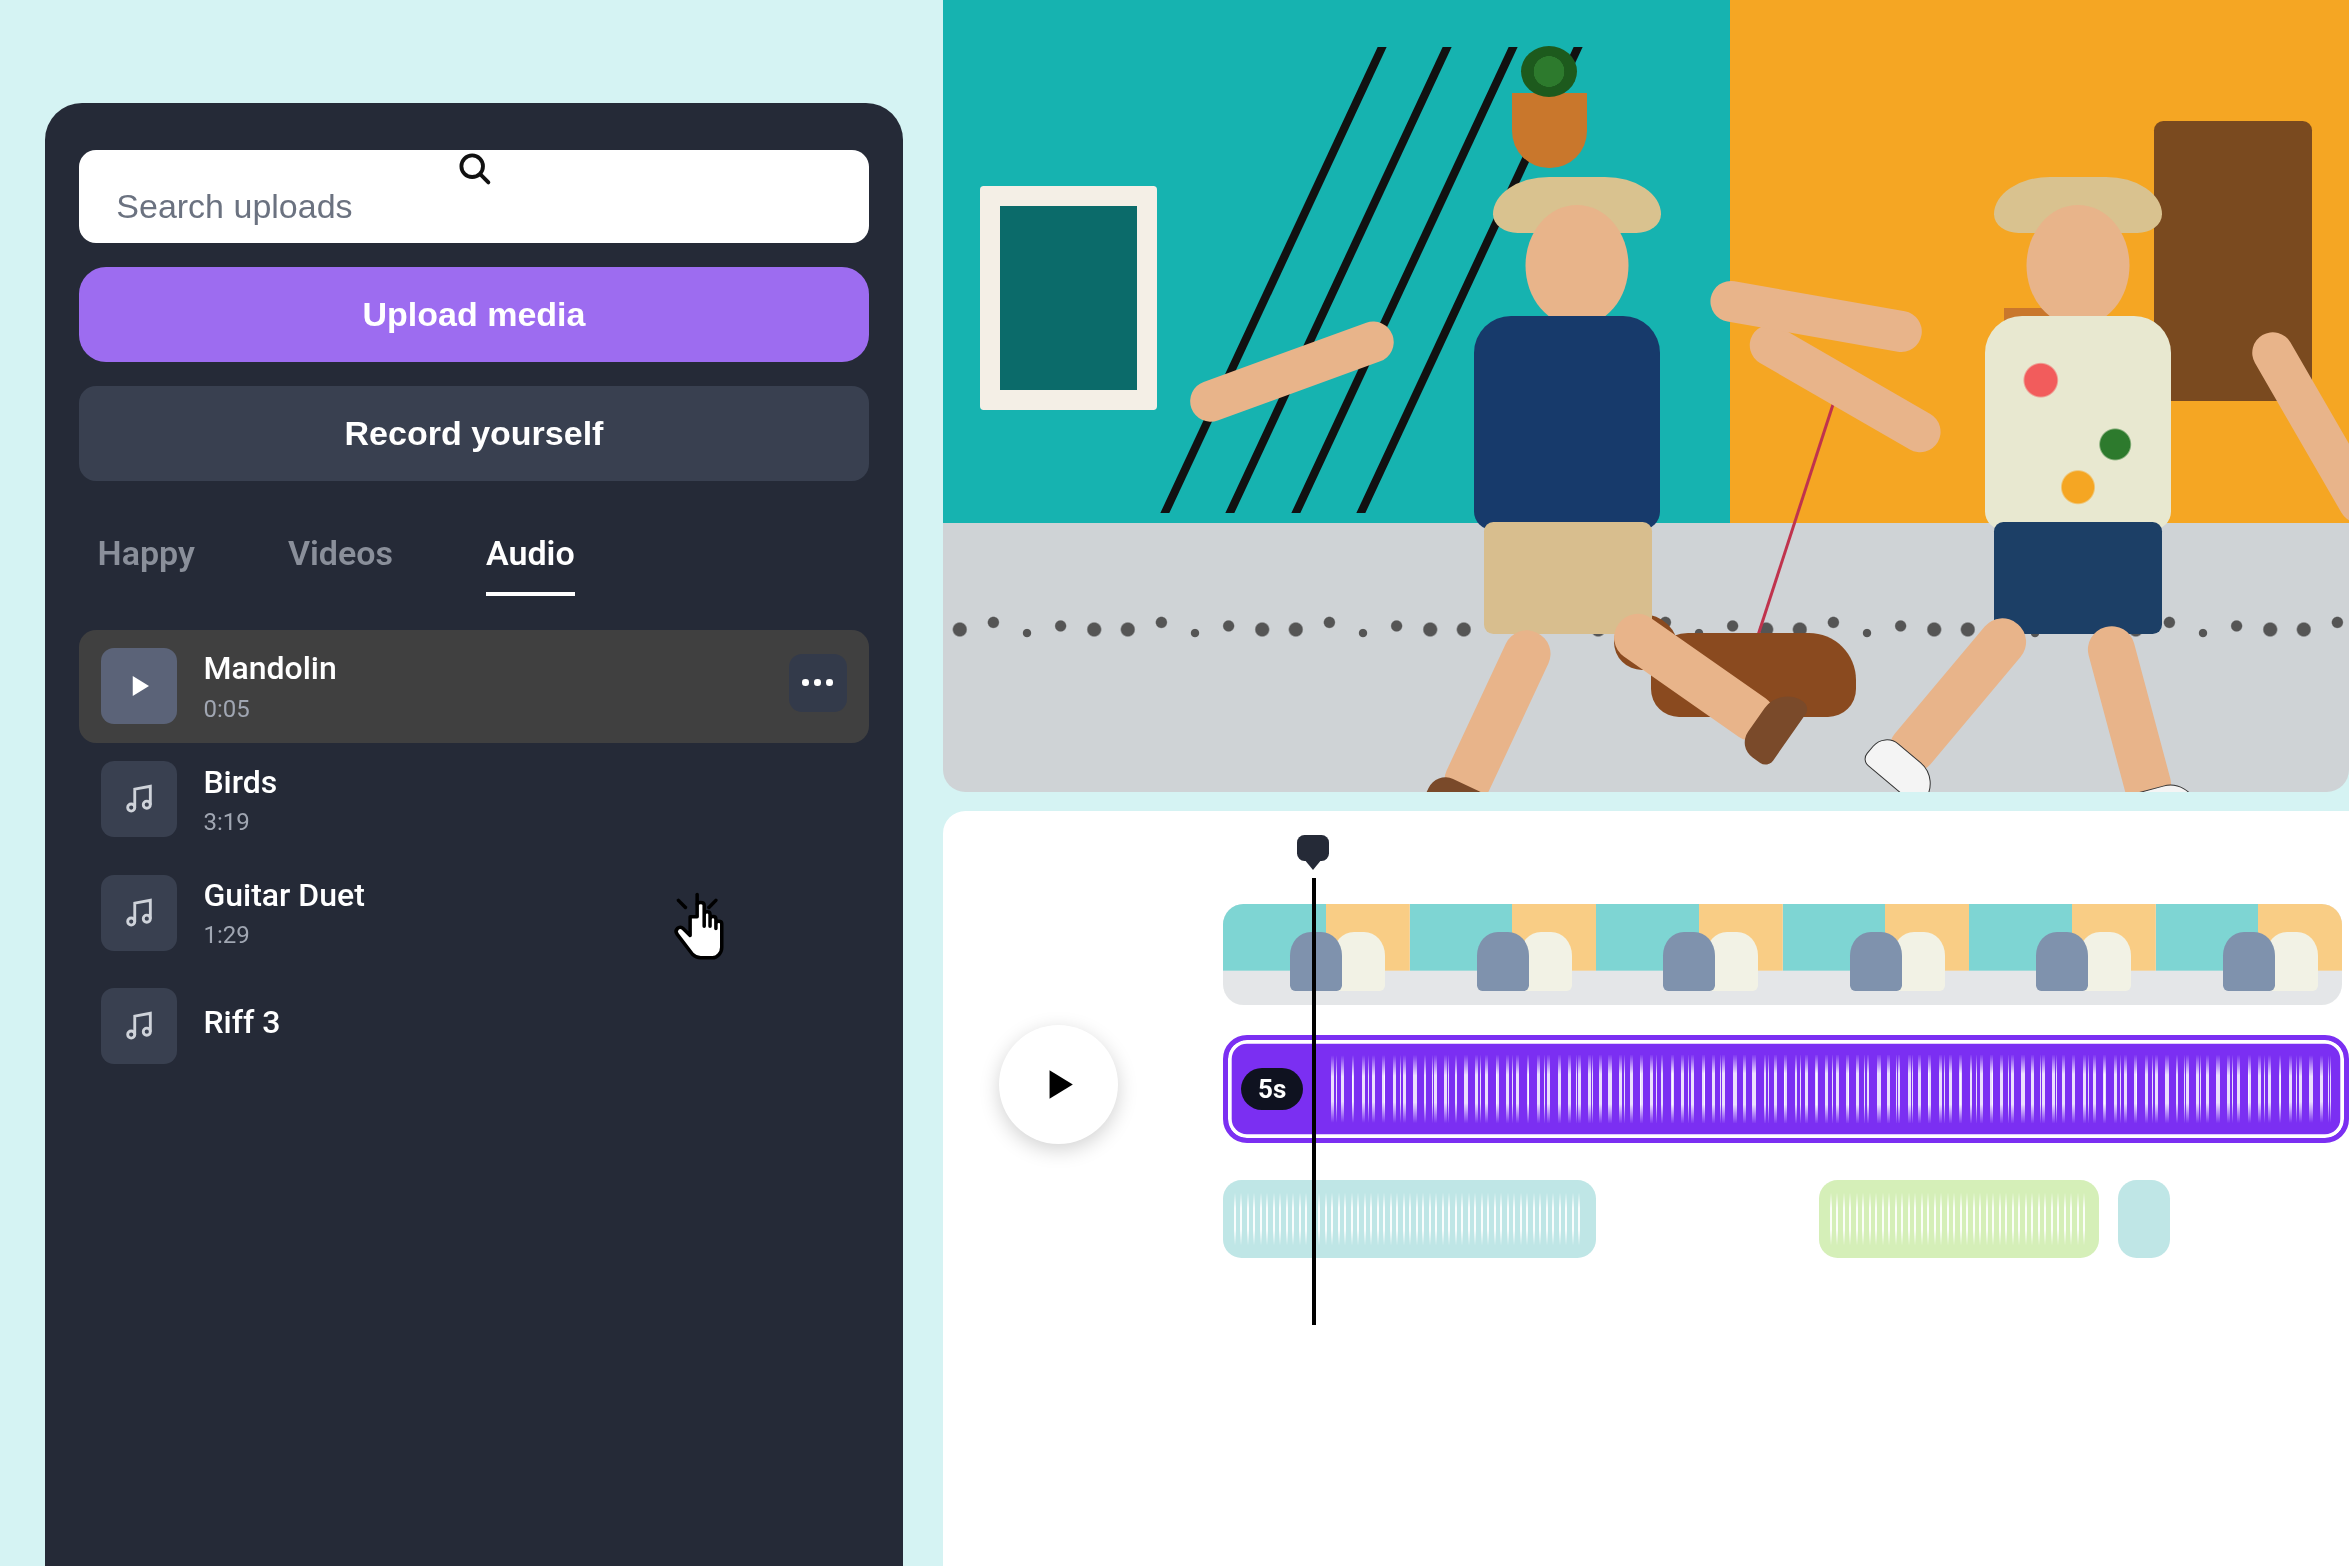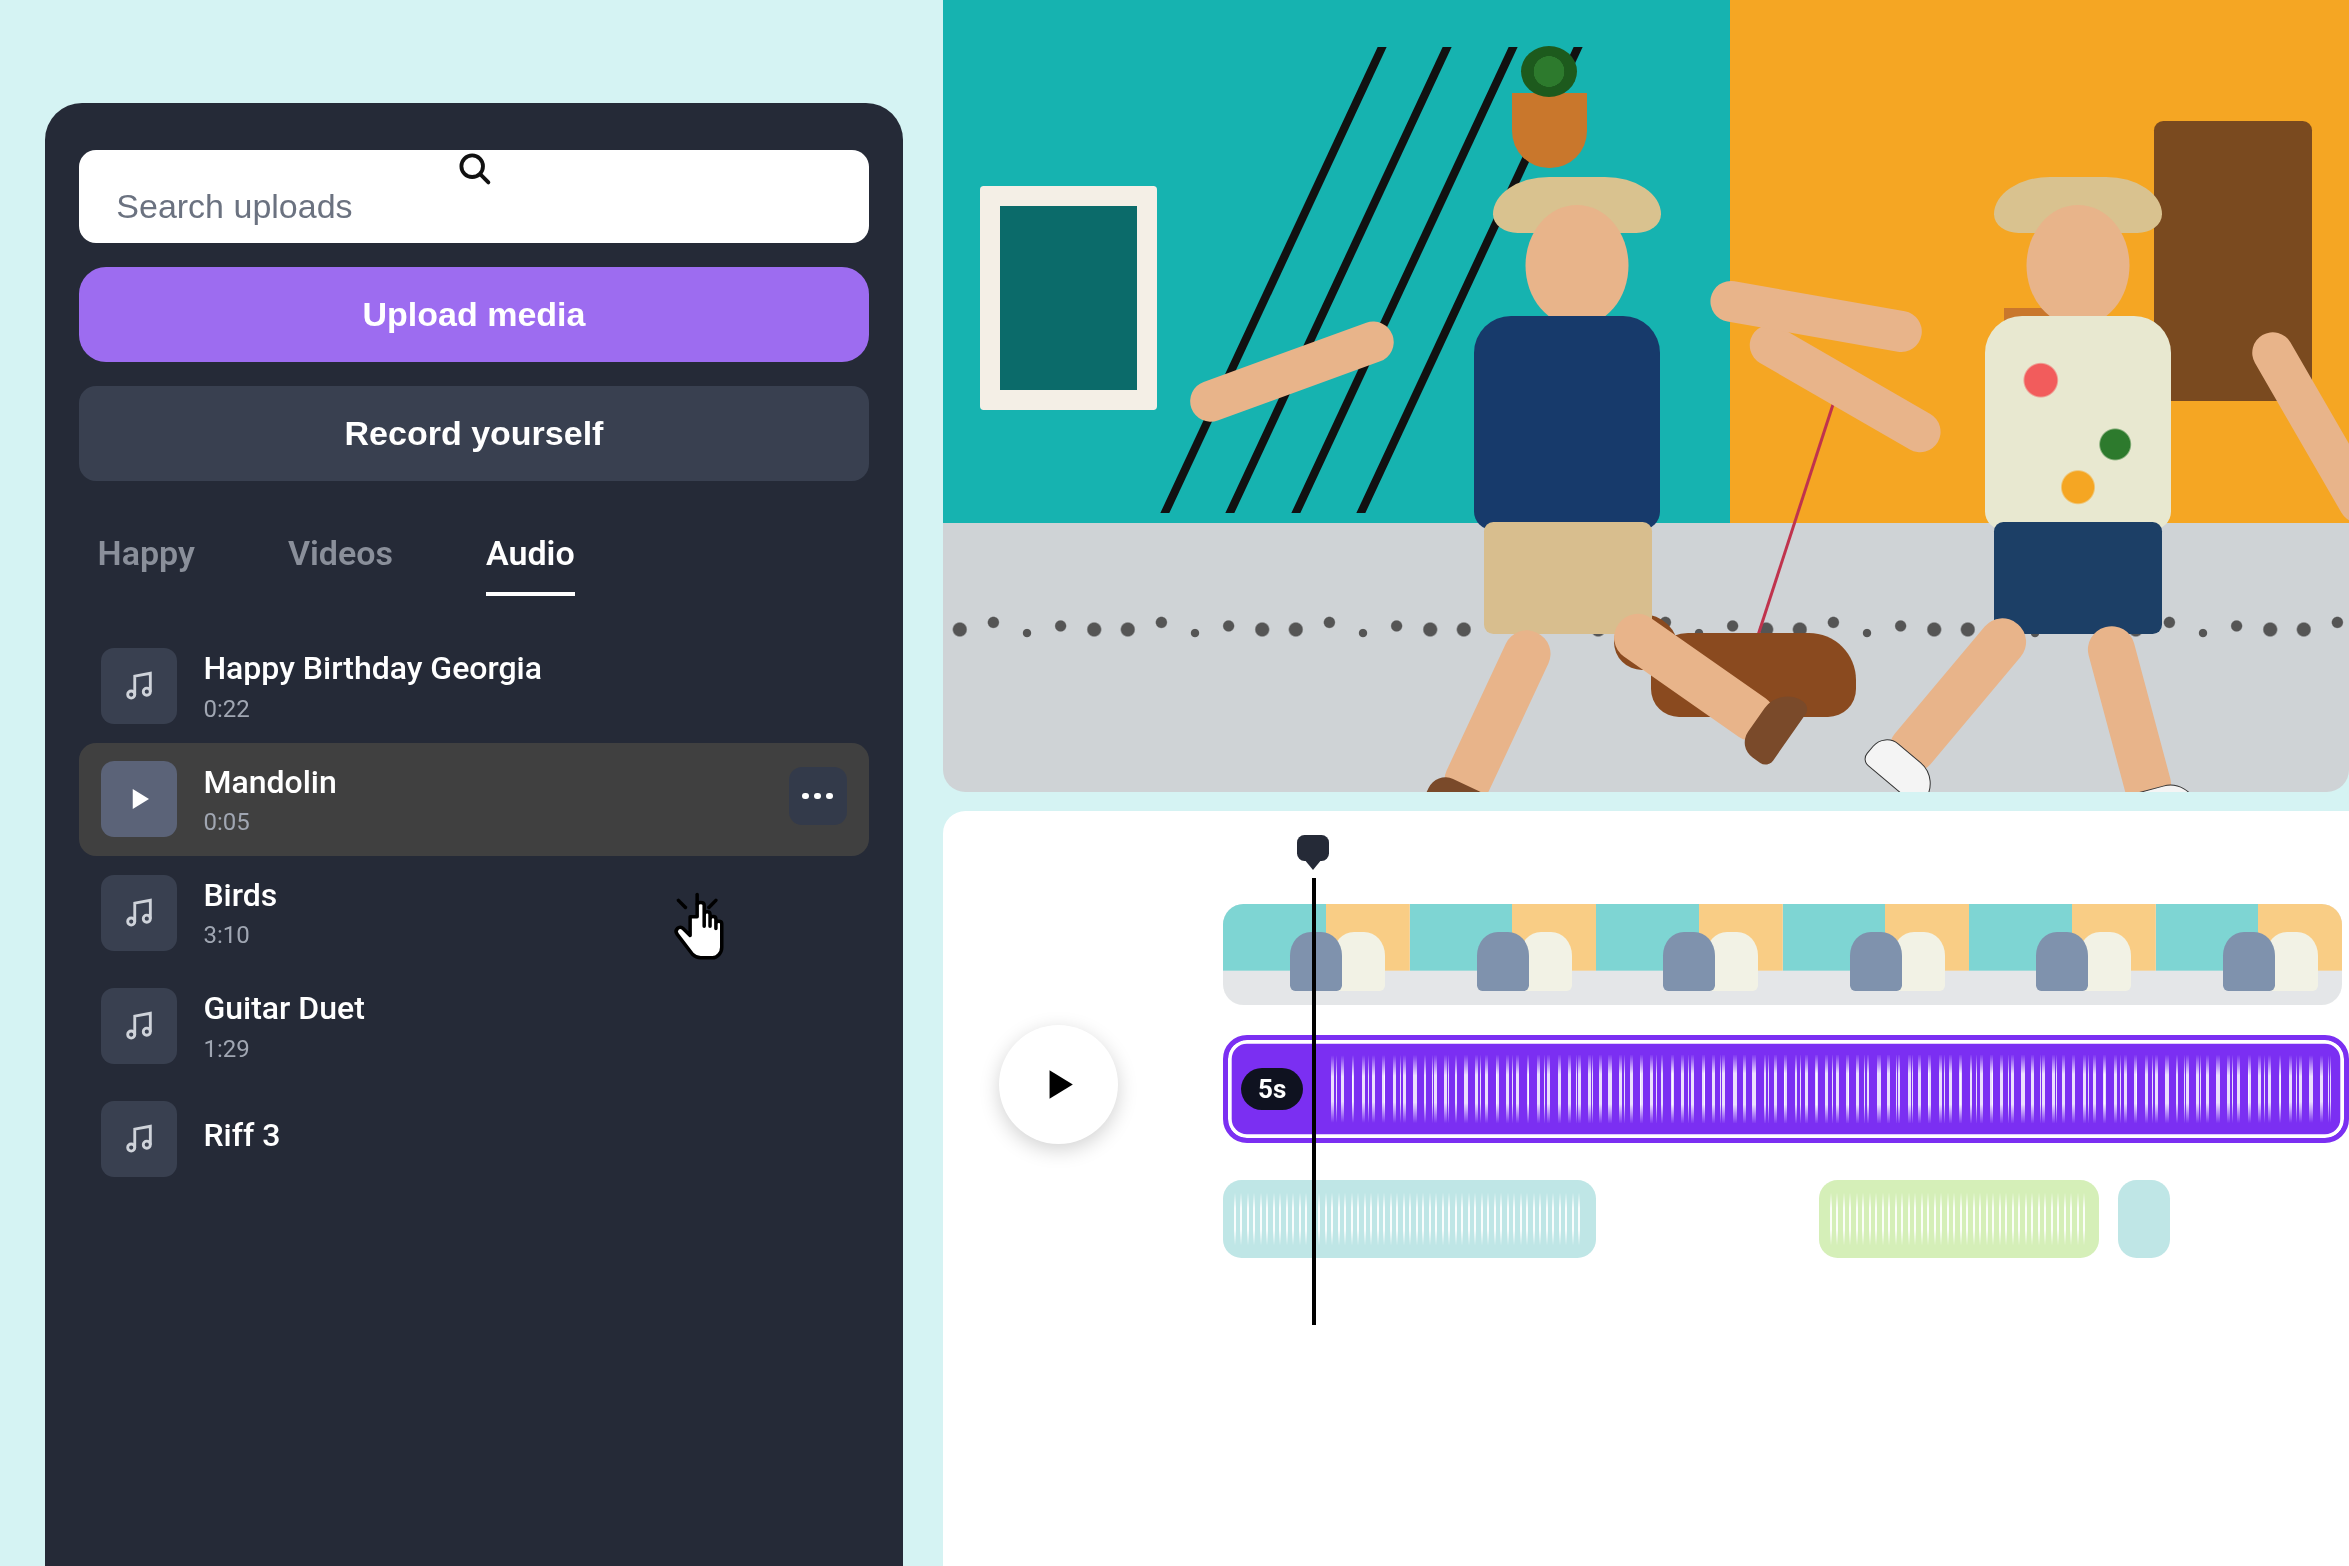--- a/index.html
+++ b/index.html
@@ -354,64 +354,51 @@
   <button class="btn btn-record">Record yourself</button>
 
   <div class="tabs">
     <div class="tab">Happy</div>
     <div class="tab">Videos</div>
     <div class="tab active">Audio</div>
   </div>
 
   <div class="audio-list">
 
+
+    <div class="audio-item selected">
+      <div class="audio-thumb">
+        <svg width="30" height="30" viewBox="0 0 24 24" fill="#fff">
+            <path d="M7 4l13 8-13 8z"></path>
+          </svg>
+      </div>
+      <div class="audio-meta">
+        <span class="audio-title">Mandolin</span>
+        <span class="audio-dur">0:05</span>
+      </div>
+      <div class="item-more">
+        <div class="dots">
+            <span></span>
+            <span></span>
+            <span></span>
+          </div>
+      </div>
+    </div>
+
     <div class="audio-item">
       <div class="audio-thumb">
         <svg width="34" height="34" viewBox="0 0 24 24" fill="none" stroke="#cfd3da" stroke-width="2">
             <path d="M9 18V5l11-2v13"></path>
             <circle cx="6.5" cy="18" r="2.5"></circle>
             <circle cx="17.5" cy="16" r="2.5"></circle>
           </svg>
       </div>
       <div class="audio-meta">
-        <span class="audio-title">Happy Birthday Georgia</span>
-        <span class="audio-dur">0:22</span>
-      </div>
-    </div>
-
-    <div class="audio-item selected">
-      <div class="audio-thumb">
-        <svg width="30" height="30" viewBox="0 0 24 24" fill="#fff">
-            <path d="M7 4l13 8-13 8z"></path>
-          </svg>
-      </div>
-      <div class="audio-meta">
-        <span class="audio-title">Mandolin</span>
-        <span class="audio-dur">0:05</span>
-      </div>
-      <div class="item-more">
-        <div class="dots">
-            <span></span>
-            <span></span>
-            <span></span>
-          </div>
-      </div>
-    </div>
-
-    <div class="audio-item">
-      <div class="audio-thumb">
-        <svg width="34" height="34" viewBox="0 0 24 24" fill="none" stroke="#cfd3da" stroke-width="2">
-            <path d="M9 18V5l11-2v13"></path>
-            <circle cx="6.5" cy="18" r="2.5"></circle>
-            <circle cx="17.5" cy="16" r="2.5"></circle>
-          </svg>
-      </div>
-      <div class="audio-meta">
         <span class="audio-title">Birds</span>
-        <span class="audio-dur">3:10</span>
+        <span class="audio-dur">3:19</span>
       </div>
     </div>
 
 
     <div class="audio-item">
       <div class="audio-thumb">
         <svg width="34" height="34" viewBox="0 0 24 24" fill="none" stroke="#cfd3da" stroke-width="2">
             <path d="M9 18V5l11-2v13"></path>
             <circle cx="6.5" cy="18" r="2.5"></circle>
             <circle cx="17.5" cy="16" r="2.5"></circle>

